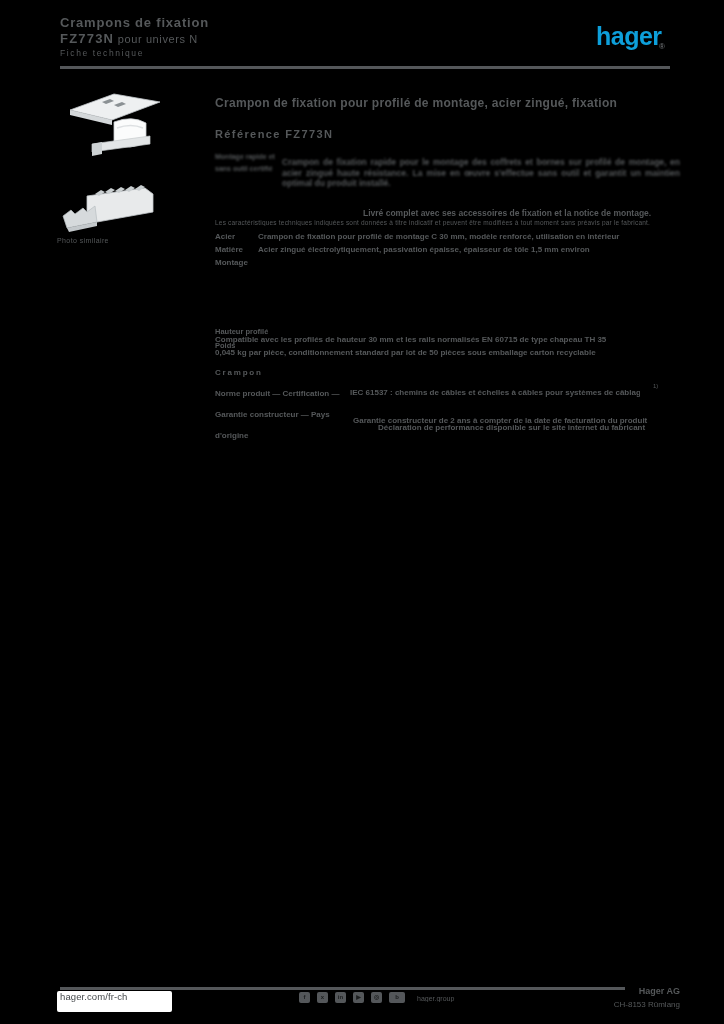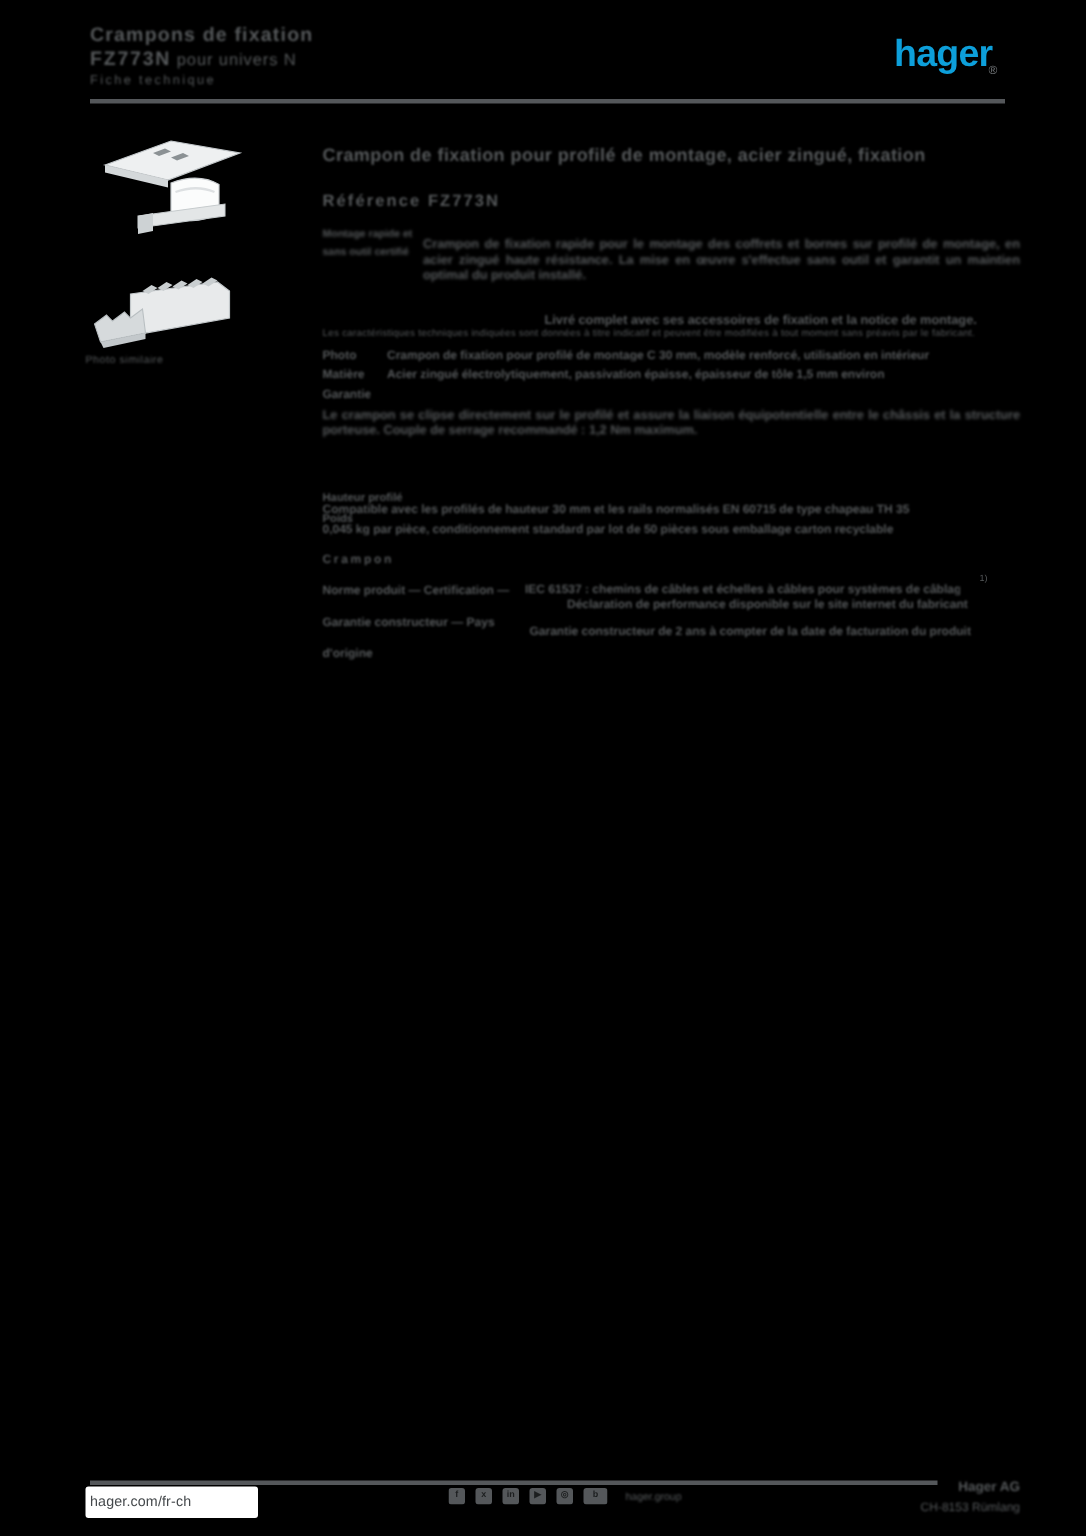--- a/index.html
+++ b/index.html
@@ -35,21 +35,21 @@
          white-space:normal;text-align:justify;height:21px;}
   .t2label{font-size:7.5px;font-weight:bold;}
   .t2line{font-size:8px;font-weight:600;width:465px;}
   .s3head{left:215px;top:368px;font-size:8px;font-weight:bold;letter-spacing:1.8px;width:50px;}
   .s3left{left:215px;top:383px;width:140px;font-size:8px;line-height:21px;font-weight:600;white-space:normal;}
   .s3line{font-size:8px;font-weight:600;width:290px;}
   .supmark{left:653px;top:383px;font-size:6px;}
   
   .frule{left:60px;top:987px;width:565px;height:2.5px;background:#54575a;}
   .sitebox{left:57px;top:991px;width:115px;height:21px;background:#ffffff;border-radius:2px;
-           display:flex;align-items:center;padding-left:3px;box-sizing:border-box;}
+           display:flex;padding-left:3px;box-sizing:border-box;}
   .sitebox span{font-size:9.5px;color:#44484b;letter-spacing:.1px;}
   .icons{left:299px;top:992px;display:flex;gap:7px;align-items:center;}
   .sicon{width:11px;height:11px;background:#54575a;border-radius:2px;color:#1c1e1f;
          font-size:6px;line-height:11px;text-align:center;font-weight:bold;}
   .sicon.wide{width:16px;}
   .handle{left:417px;top:995px;font-size:7px;width:52px;}
   .company{left:600px;top:984px;width:80px;text-align:right;white-space:normal;line-height:14px;}
   .company .c1{font-size:9px;font-weight:bold;}
   .company .c2{font-size:8px;}
 </style>
@@ -87,36 +87,35 @@
   </svg>
   <div class="abs imgcap bl">Photo similaire</div>
 
   <div class="abs ptitle bl">Crampon de fixation pour profilé de montage, acier zingué, fixation sans vis</div>
   <div class="abs pref bl">Référence FZ773N</div>
   <div class="abs descleft bl2">Montage rapide et sans outil certifié</div>
   <div class="abs descbody bl2">Crampon de fixation rapide pour le montage des coffrets et bornes sur profilé de montage, en acier zingué haute résistance. La mise en œuvre s'effectue sans outil et garantit un maintien optimal du produit installé.</div>
   <div class="abs desccont bl">Livré complet avec ses accessoires de fixation et la notice de montage.</div>
   <div class="abs noteline bl">Les caractéristiques techniques indiquées sont données à titre indicatif et peuvent être modifiées à tout moment sans préavis par le fabricant.</div>
 
-  <div class="abs t1label bl" style="left:215px;top:232px;">Photo</div>
+  <div class="abs t1label bl" style="left:215px;top:232px;">Acier</div>
   <div class="abs t1val bl" style="left:258px;top:232px;">Crampon de fixation pour profilé de montage C 30 mm, modèle renforcé, utilisation en intérieur</div>
   <div class="abs t1label bl" style="left:215px;top:245px;">Matière</div>
   <div class="abs t1val bl" style="left:258px;top:245px;">Acier zingué électrolytiquement, passivation épaisse, épaisseur de tôle 1,5 mm environ</div>
-  <div class="abs t1label bl" style="left:215px;top:258px;">Garantie</div>
-  <div class="abs para2 bl2">Le crampon se clipse directement sur le profilé et assure la liaison équipotentielle entre le châssis et la structure porteuse. Couple de serrage recommandé : 1,2 Nm maximum.</div>
+  <div class="abs t1label bl" style="left:215px;top:258px;">Montage</div>
 
   <div class="abs t2label bl" style="left:215px;top:327px;">Hauteur profilé</div>
   <div class="abs t2line bl" style="left:215px;top:335px;">Compatible avec les profilés de hauteur 30 mm et les rails normalisés EN 60715 de type chapeau TH 35</div>
   <div class="abs t2label bl" style="left:215px;top:341px;">Poids</div>
   <div class="abs t2line bl" style="left:215px;top:348px;">0,045 kg par pièce, conditionnement standard par lot de 50 pièces sous emballage carton recyclable</div>
 
   <div class="abs s3head bl">Crampon</div>
   <div class="abs s3left bl">Norme produit — Certification — Garantie constructeur — Pays d'origine</div>
   <div class="abs s3line bl" style="left:350px;top:388px;">IEC 61537 : chemins de câbles et échelles à câbles pour systèmes de câblage</div>
-  <div class="abs s3line bl" style="left:350px;top:398px;padding-left:28px;">Déclaration de performance disponible sur le site internet du fabricant</div>
+  <div class="abs s3line bl" style="left:350px;top:423px;padding-left:28px;">Déclaration de performance disponible sur le site internet du fabricant</div>
   <div class="abs s3line bl" style="left:353px;top:416px;width:300px;">Garantie constructeur de 2 ans à compter de la date de facturation du produit</div>
   <div class="abs supmark">1)</div>
 
   <div class="abs frule"></div>
   <div class="abs sitebox">
     <span>hager.com/fr-ch</span>
   </div>
   <div class="abs icons">
     <div class="sicon">f</div>
     <div class="sicon">x</div>

